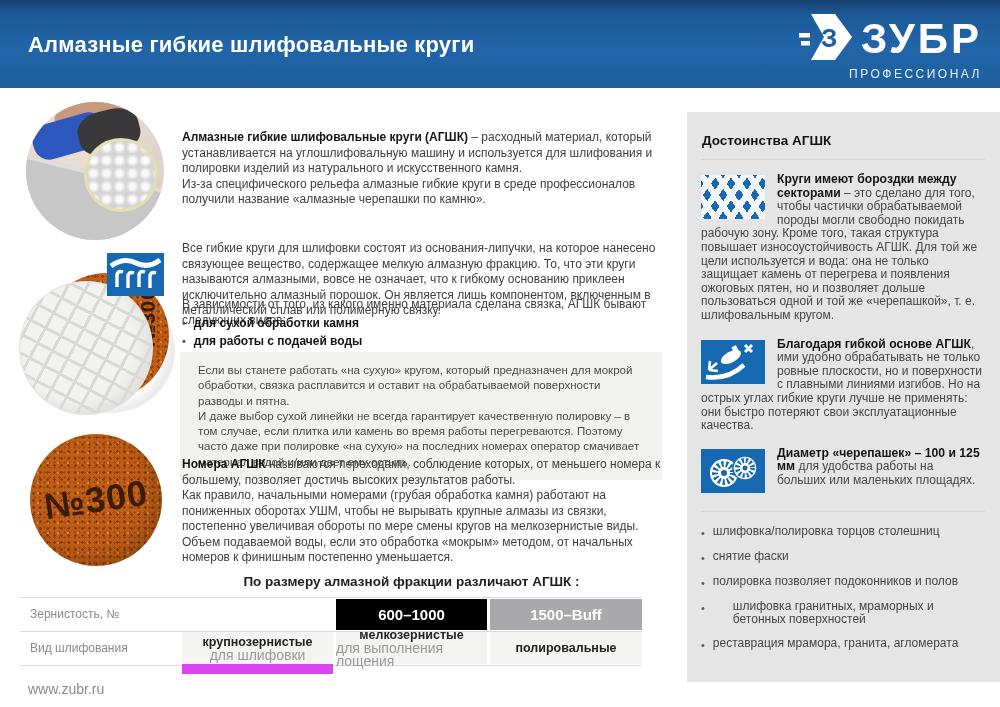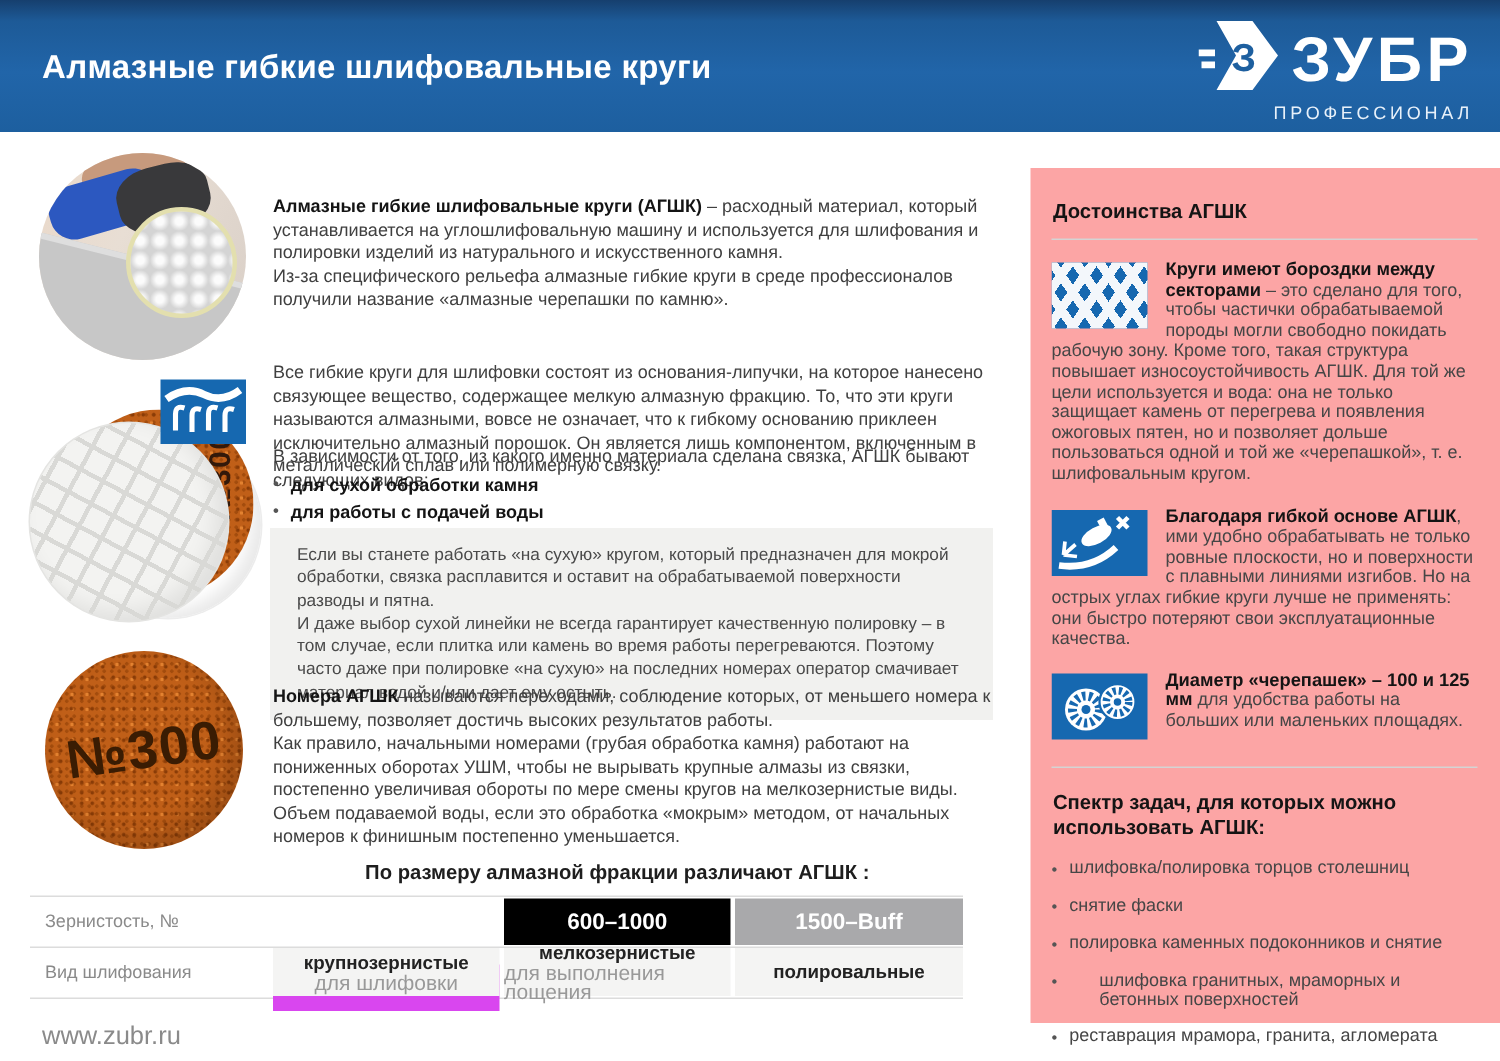--- a/index.html
+++ b/index.html
@@ -67,24 +67,24 @@
     font-size:13.5px; font-weight:bold; color:#1e1e1e; }
   .rowlabel { position:absolute; left:30px; font-size:12px; color:#8a8a8a; }
   .gcell { position:absolute; height:31px; top:599px; color:#fff; font-size:15px; font-weight:bold;
     display:flex; align-items:center; justify-content:center; }
   .bcell { position:absolute; height:32px; top:632px; background:#f4f4f3; display:flex; flex-direction:column;
     align-items:center; justify-content:center; }
   .bcell .kind { font-size:12.5px; font-weight:bold; color:#222; line-height:14px; }
   .bcell .desc { font-size:14px; color:#999; line-height:13px; }
   .c1 { left:182px; width:151px; } .c2 { left:336px; width:151px; } .c3 { left:490px; width:152px; }
 
-  .footer-url { position:absolute; left:28px; top:681px; font-size:17px; color:#8a8a8a; }
-
-  
-  .sidebar { position:absolute; left:687px; top:112px; width:313px; height:570px; background:#fca5a5;
+  .footer-url { position:absolute; left:28px; top:681px; font-size:14px; color:#8a8a8a; }
+
+  
+  .sidebar { position:absolute; left:687px; top:112px; width:313px; height:570px; background:#e5e5e5;
     padding:16px 15px 0 14px; color:#464646; }
   .adv-heading { font-size:13.5px; font-weight:bold; color:#141414; margin:5px 0 11px 1px; }
   .sb-divider { border:none; border-top:1px solid #d4d4d4; margin:0 0 13px 0; }
   .adv { font-size:12px; line-height:13.6px; overflow:hidden; margin-bottom:15px; }
   .adv + .adv { margin-bottom:14px; }
   .adv-icon { float:left; width:64px; height:44px; background:#1668b0; margin:2px 12px 4px 0; position:relative; overflow:hidden; }
   .adv b { color:#141414; font-size:12.2px; }
   .lattice { position:absolute; left:-12px; top:-12px; width:100px; height:80px;
     background-image:repeating-linear-gradient(55deg,transparent 0 7px,#fff 7px 13px),
                      repeating-linear-gradient(-55deg,transparent 0 7px,#fff 7px 13px); opacity:.95; }
@@ -233,33 +233,32 @@
           <circle cx="23" cy="24" r="3" fill="#1668b0"></circle>
           <circle cx="44" cy="19" r="12" fill="#fff" stroke="#1668b0" stroke-width="1.5"></circle>
           <circle cx="44" cy="19" r="7.5" fill="none" stroke="#1668b0" stroke-width="5" stroke-dasharray="2 2"></circle>
           <circle cx="44" cy="19" r="2.5" fill="#1668b0"></circle>
         </svg>
       </div>
       <b>Диаметр «черепашек» – 100 и 125 мм</b><span> для удобства работы на больших или маленьких площадях.</span>
     </div>
 
     <hr class="sb-divider">
-    <div class="tasks-heading">Спектр задач, для которых можно использовать АГШК:</div>
 
     <div class="task">
         <span class="dot">•</span>
         <span>шлифовка/полировка торцов столешниц</span>
       </div>
     <div class="task">
         <span class="dot">•</span>
         <span>снятие фаски</span>
       </div>
     <div class="task">
         <span class="dot">•</span>
-        <span>полировка каменных подоконников и снятие</span>
+        <span>полировка позволяет подоконников и полов</span>
       </div>
     <div class="task">
         <span class="dot">•</span>
         <span style="width:230px;margin-left:20px;">шлифовка гранитных, мраморных и бетонных поверхностей</span>
       </div>
     <div class="task">
         <span class="dot">•</span>
         <span>реставрация мрамора, гранита, агломерата</span>
       </div>
 

